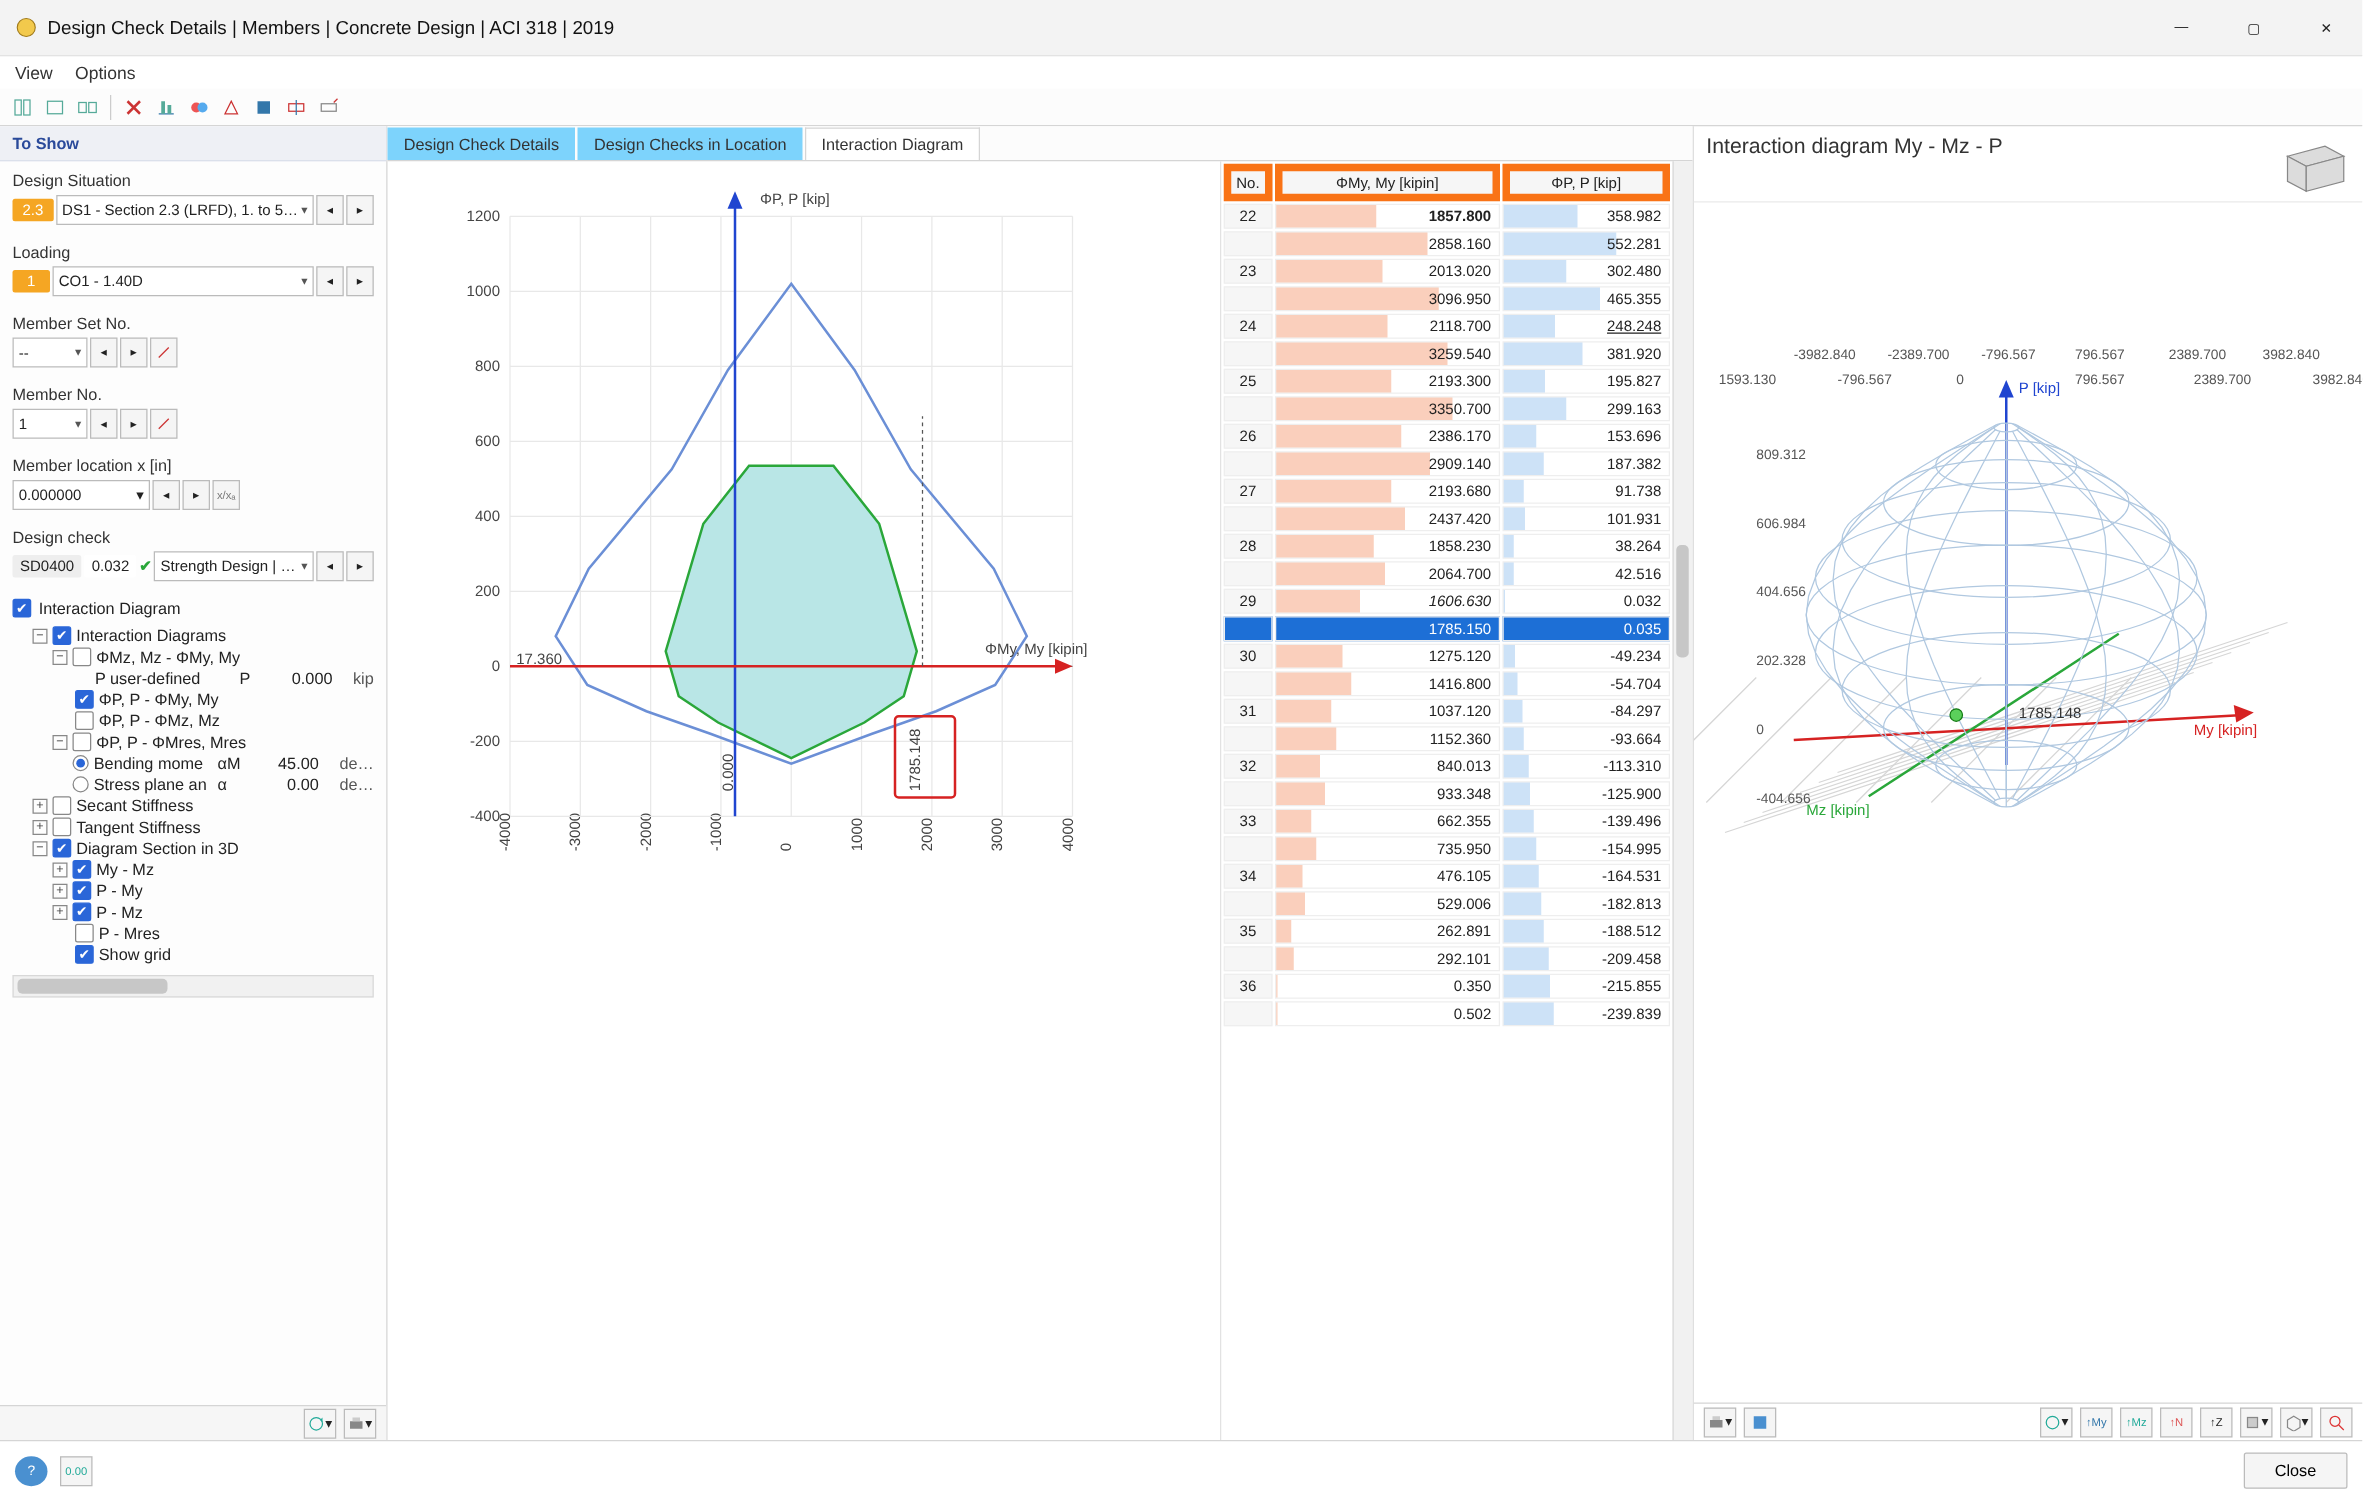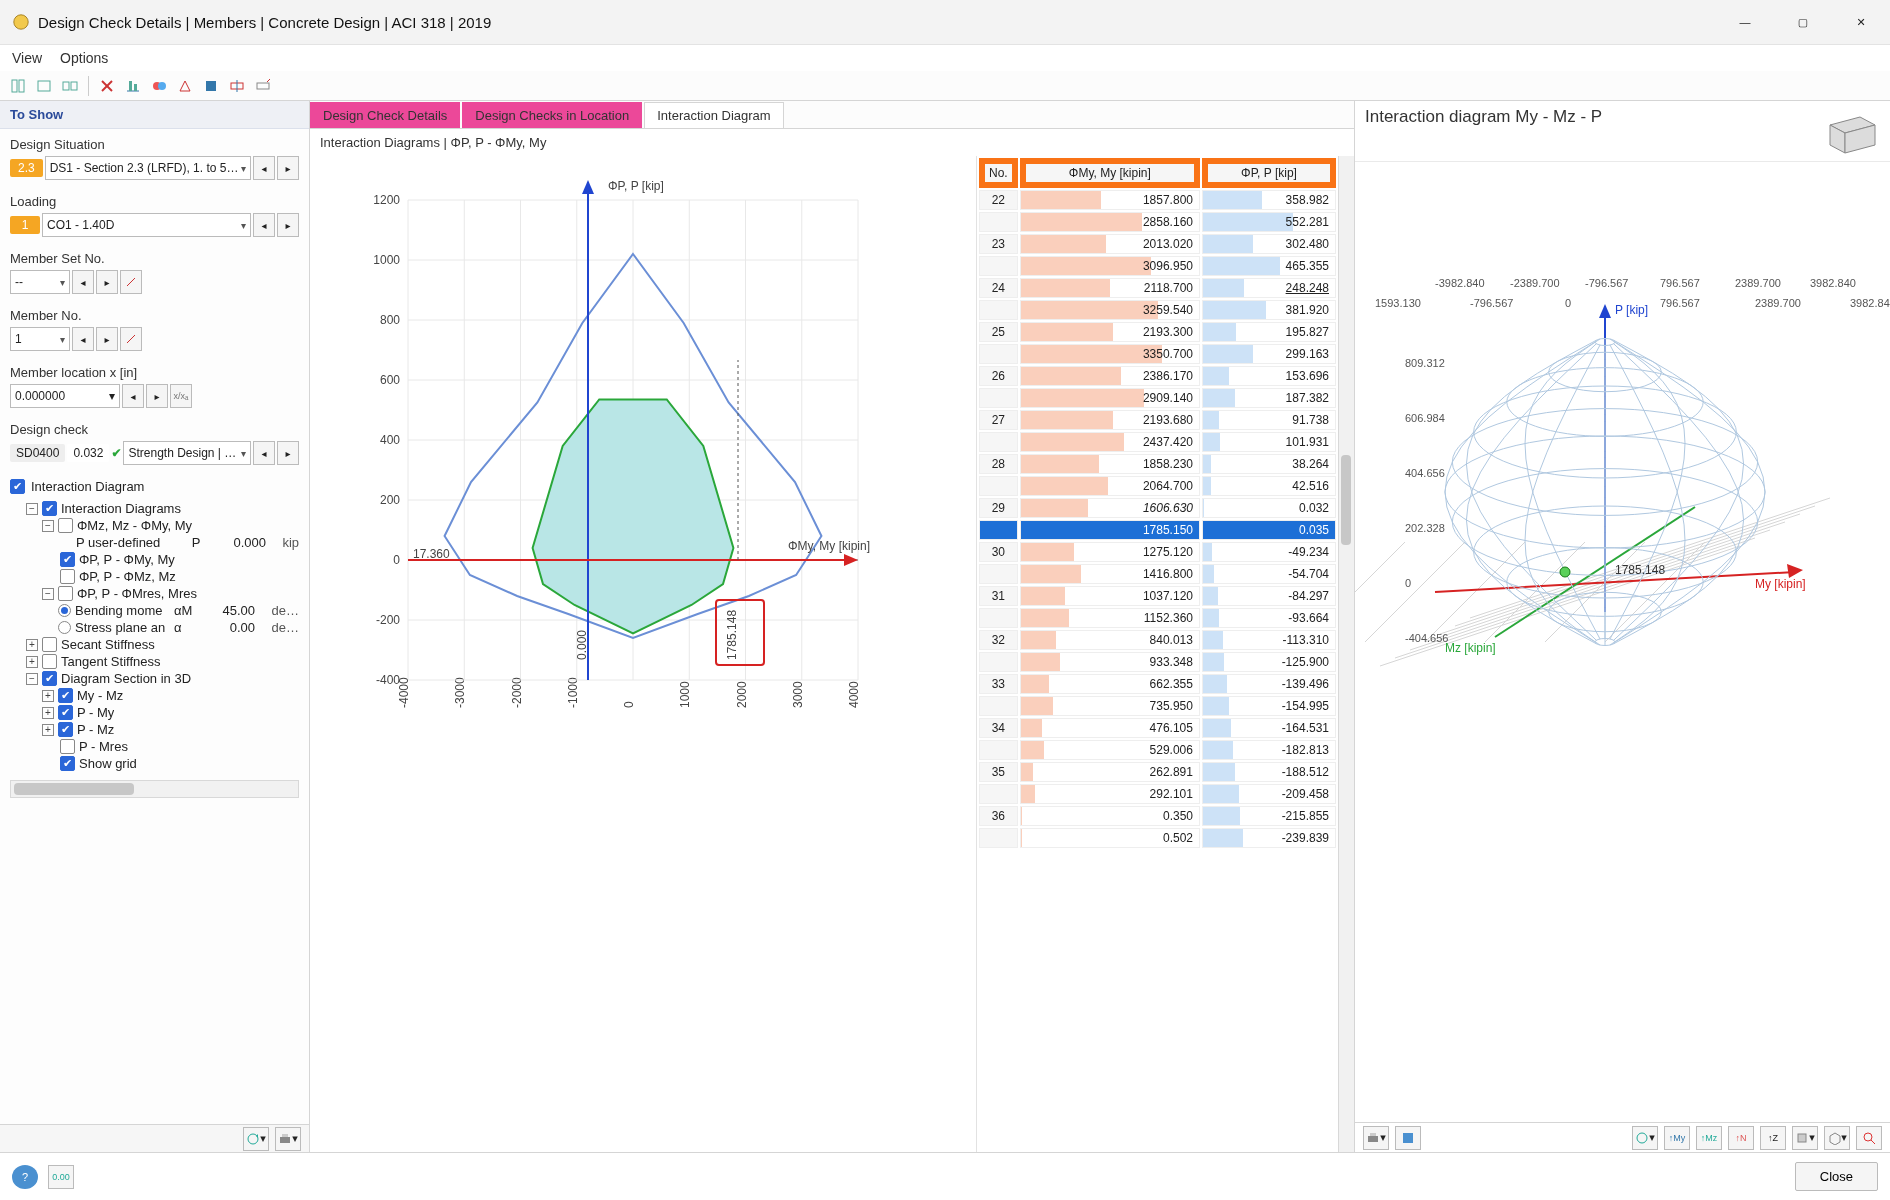--- a/index.html
+++ b/index.html
@@ -53,21 +53,21 @@
 .truncate { overflow: hidden; text-overflow: ellipsis; }
 
 .lp-hscroll { height: 18px; background: #f1f1f1; border: 1px solid #d8d8d8; margin-top: 8px; position: relative; }
 .lp-hscroll::before { content: ""; position: absolute; left: 3px; top: 2px; height: 12px; width: 120px; background: #c7c7c7; border-radius: 4px; }
 
 .lp-footer { height: 28px; border-top: 1px solid #d5d5d5; display: flex; justify-content: flex-end; align-items: center; gap: 6px; padding: 0 8px; background: #f6f6f6; }
 
 
 .centerpanel { flex: 1; display: flex; flex-direction: column; border-right: 1px solid #d5d5d5; }
 .ctabs { height: 28px; display: flex; align-items: flex-end; border-bottom: 1px solid #d5d5d5; background: #fcfcfc; }
-.ctab { padding: 5px 12px; font-size: 13px; color: #333; border: 1px solid transparent; border-bottom: none; background: #ec4899; margin-right: 2px; }
+.ctab { padding: 5px 12px; font-size: 13px; color: #333; border: 1px solid transparent; border-bottom: none; background: #7dd3fc; margin-right: 2px; }
 .ctab.active { background: #fff; border-color: #d5d5d5; }
 .csubheader { padding: 6px 10px; font-size: 13px; color: #333; }
 .center-body { flex: 1; display: flex; }
 .chartwrap { flex: 0 0 660px; position: relative; padding: 4px 8px 8px; }
 .tablewrap { flex: 1; display: flex; border-left: 1px solid #e2e2e2; }
 .datacols { flex: 1; overflow: hidden; }
 .table { font-size: 12px; width: 100%; }
 .table th { text-align: center; font-weight: normal; background: #f6f6f6; border: 6px solid #f97316; padding: 2px 4px; }
 .table td { text-align: right; border: 1px solid #eee; padding: 2px 6px; position: relative; }
 .table td.no { text-align: center; background: #f6f6f6; }
@@ -383,21 +383,20 @@
           </svg>▾</div>
     </div>
   </div>
 
   <div class="centerpanel">
     <div class="ctabs">
       <div class="ctab">Design Check Details</div>
       <div class="ctab">Design Checks in Location</div>
       <div class="ctab active">Interaction Diagram</div>
     </div>
-    <div class="csubheader">Interaction Diagrams | ΦP, P - ΦMy, My</div>
     <div class="center-body">
 
       <div class="chartwrap">
         <svg width="650" height="620" viewBox="0 0 650 620">
 
           <g id="chart2d">
               <line x1="90" x2="90" y1="40" y2="520" stroke="#e8e8e8"></line>
               <text x="90" y="548" class="axlabel" transform="rotate(-90 90 548)">-4000</text>
               <line x1="146.25" x2="146.25" y1="40" y2="520" stroke="#e8e8e8"></line>
               <text x="146.25" y="548" class="axlabel" transform="rotate(-90 146.25 548)">-3000</text>
@@ -461,21 +460,21 @@
             <thead>
               <tr>
                 <th rowspan="2" style="width:36px">No.</th>
                 <th><span>ΦMy, My [kipin]</span></th>
                 <th><span>ΦP, P [kip]</span></th>
               </tr>
             </thead>
             <tbody id="tbody">
                 <tr>
                   <td class="no">22</td>
-                  <td><div class="hb or" style="width: 45%;"></div><span style="position: relative;">1857.800</span></td>
+                  <td><div class="hb or" style="width: 45%;"></div><span style="position: relative; font-weight: bold;">1857.800</span></td>
                   <td><div class="hb bl" style="width: 45%;"></div><span style="position: relative;">358.982</span></td>
                 </tr>
                 <tr>
                   <td class="no"></td>
                   <td><div class="hb or" style="width: 68%;"></div><span style="position: relative;">2858.160</span></td>
                   <td><div class="hb bl" style="width: 68%;"></div><span style="position: relative;">552.281</span></td>
                 </tr>
                 <tr>
                   <td class="no">23</td>
                   <td><div class="hb or" style="width: 48%;"></div><span style="position: relative;">2013.020</span></td>

